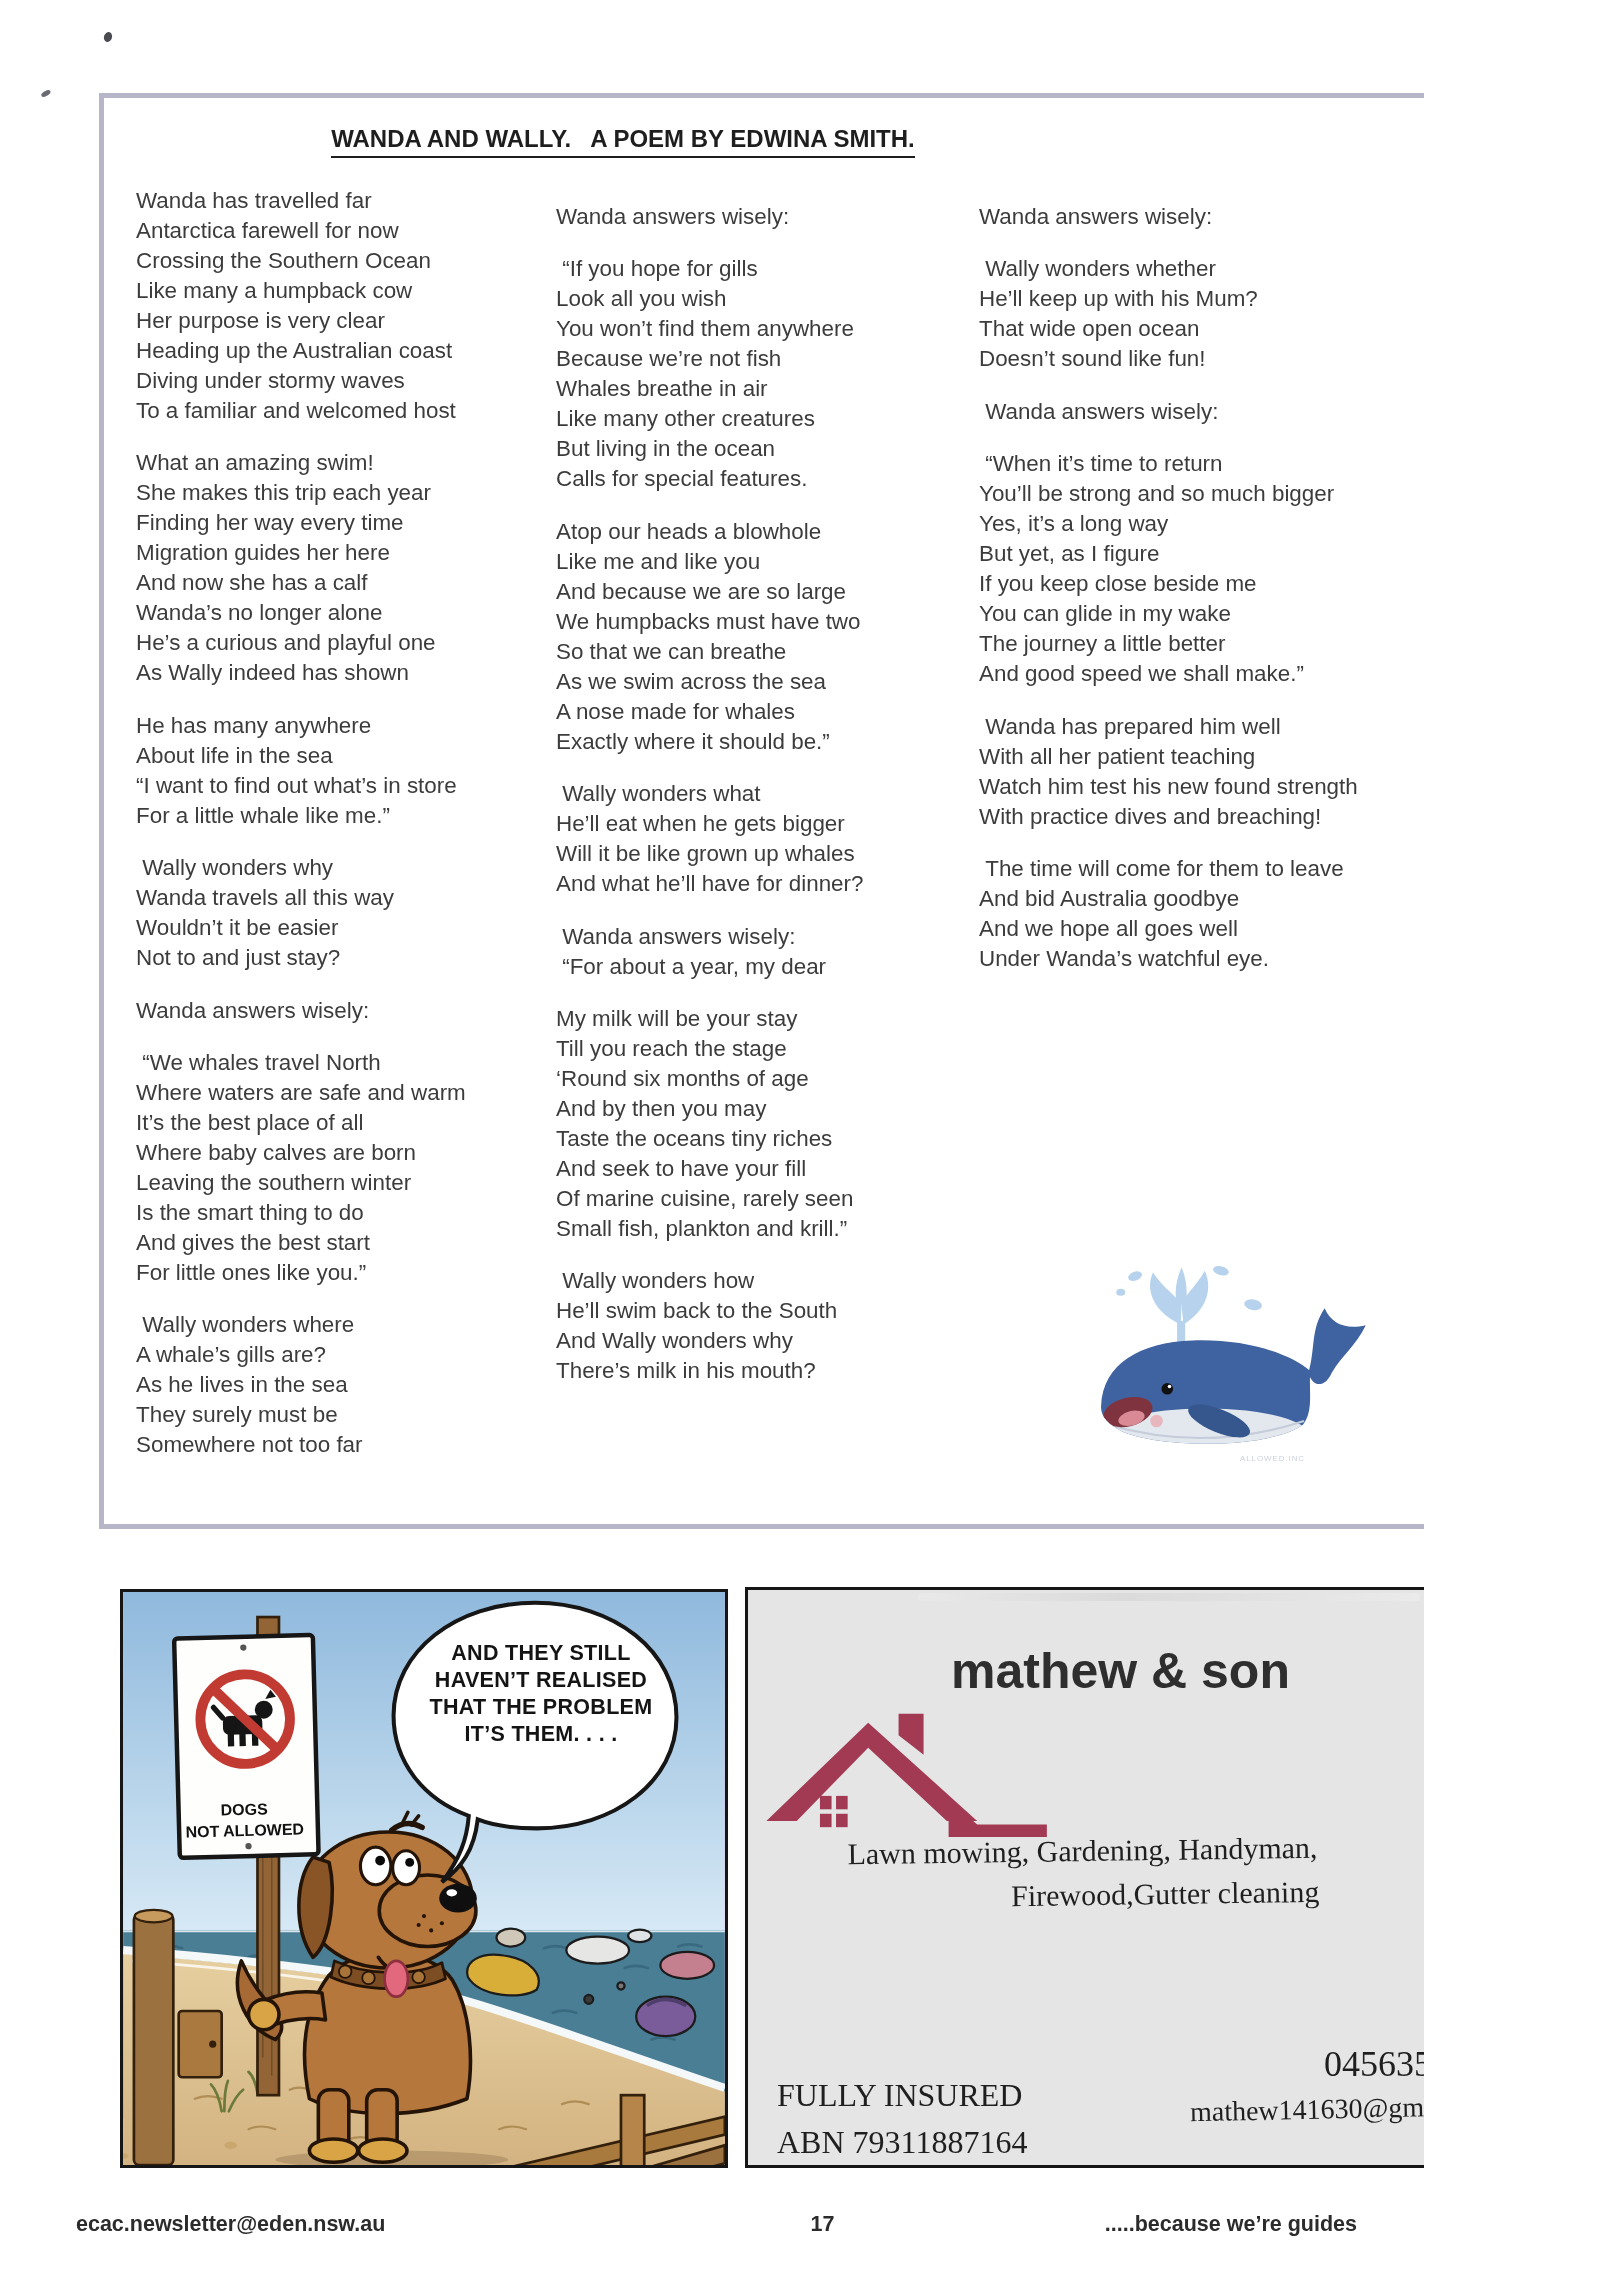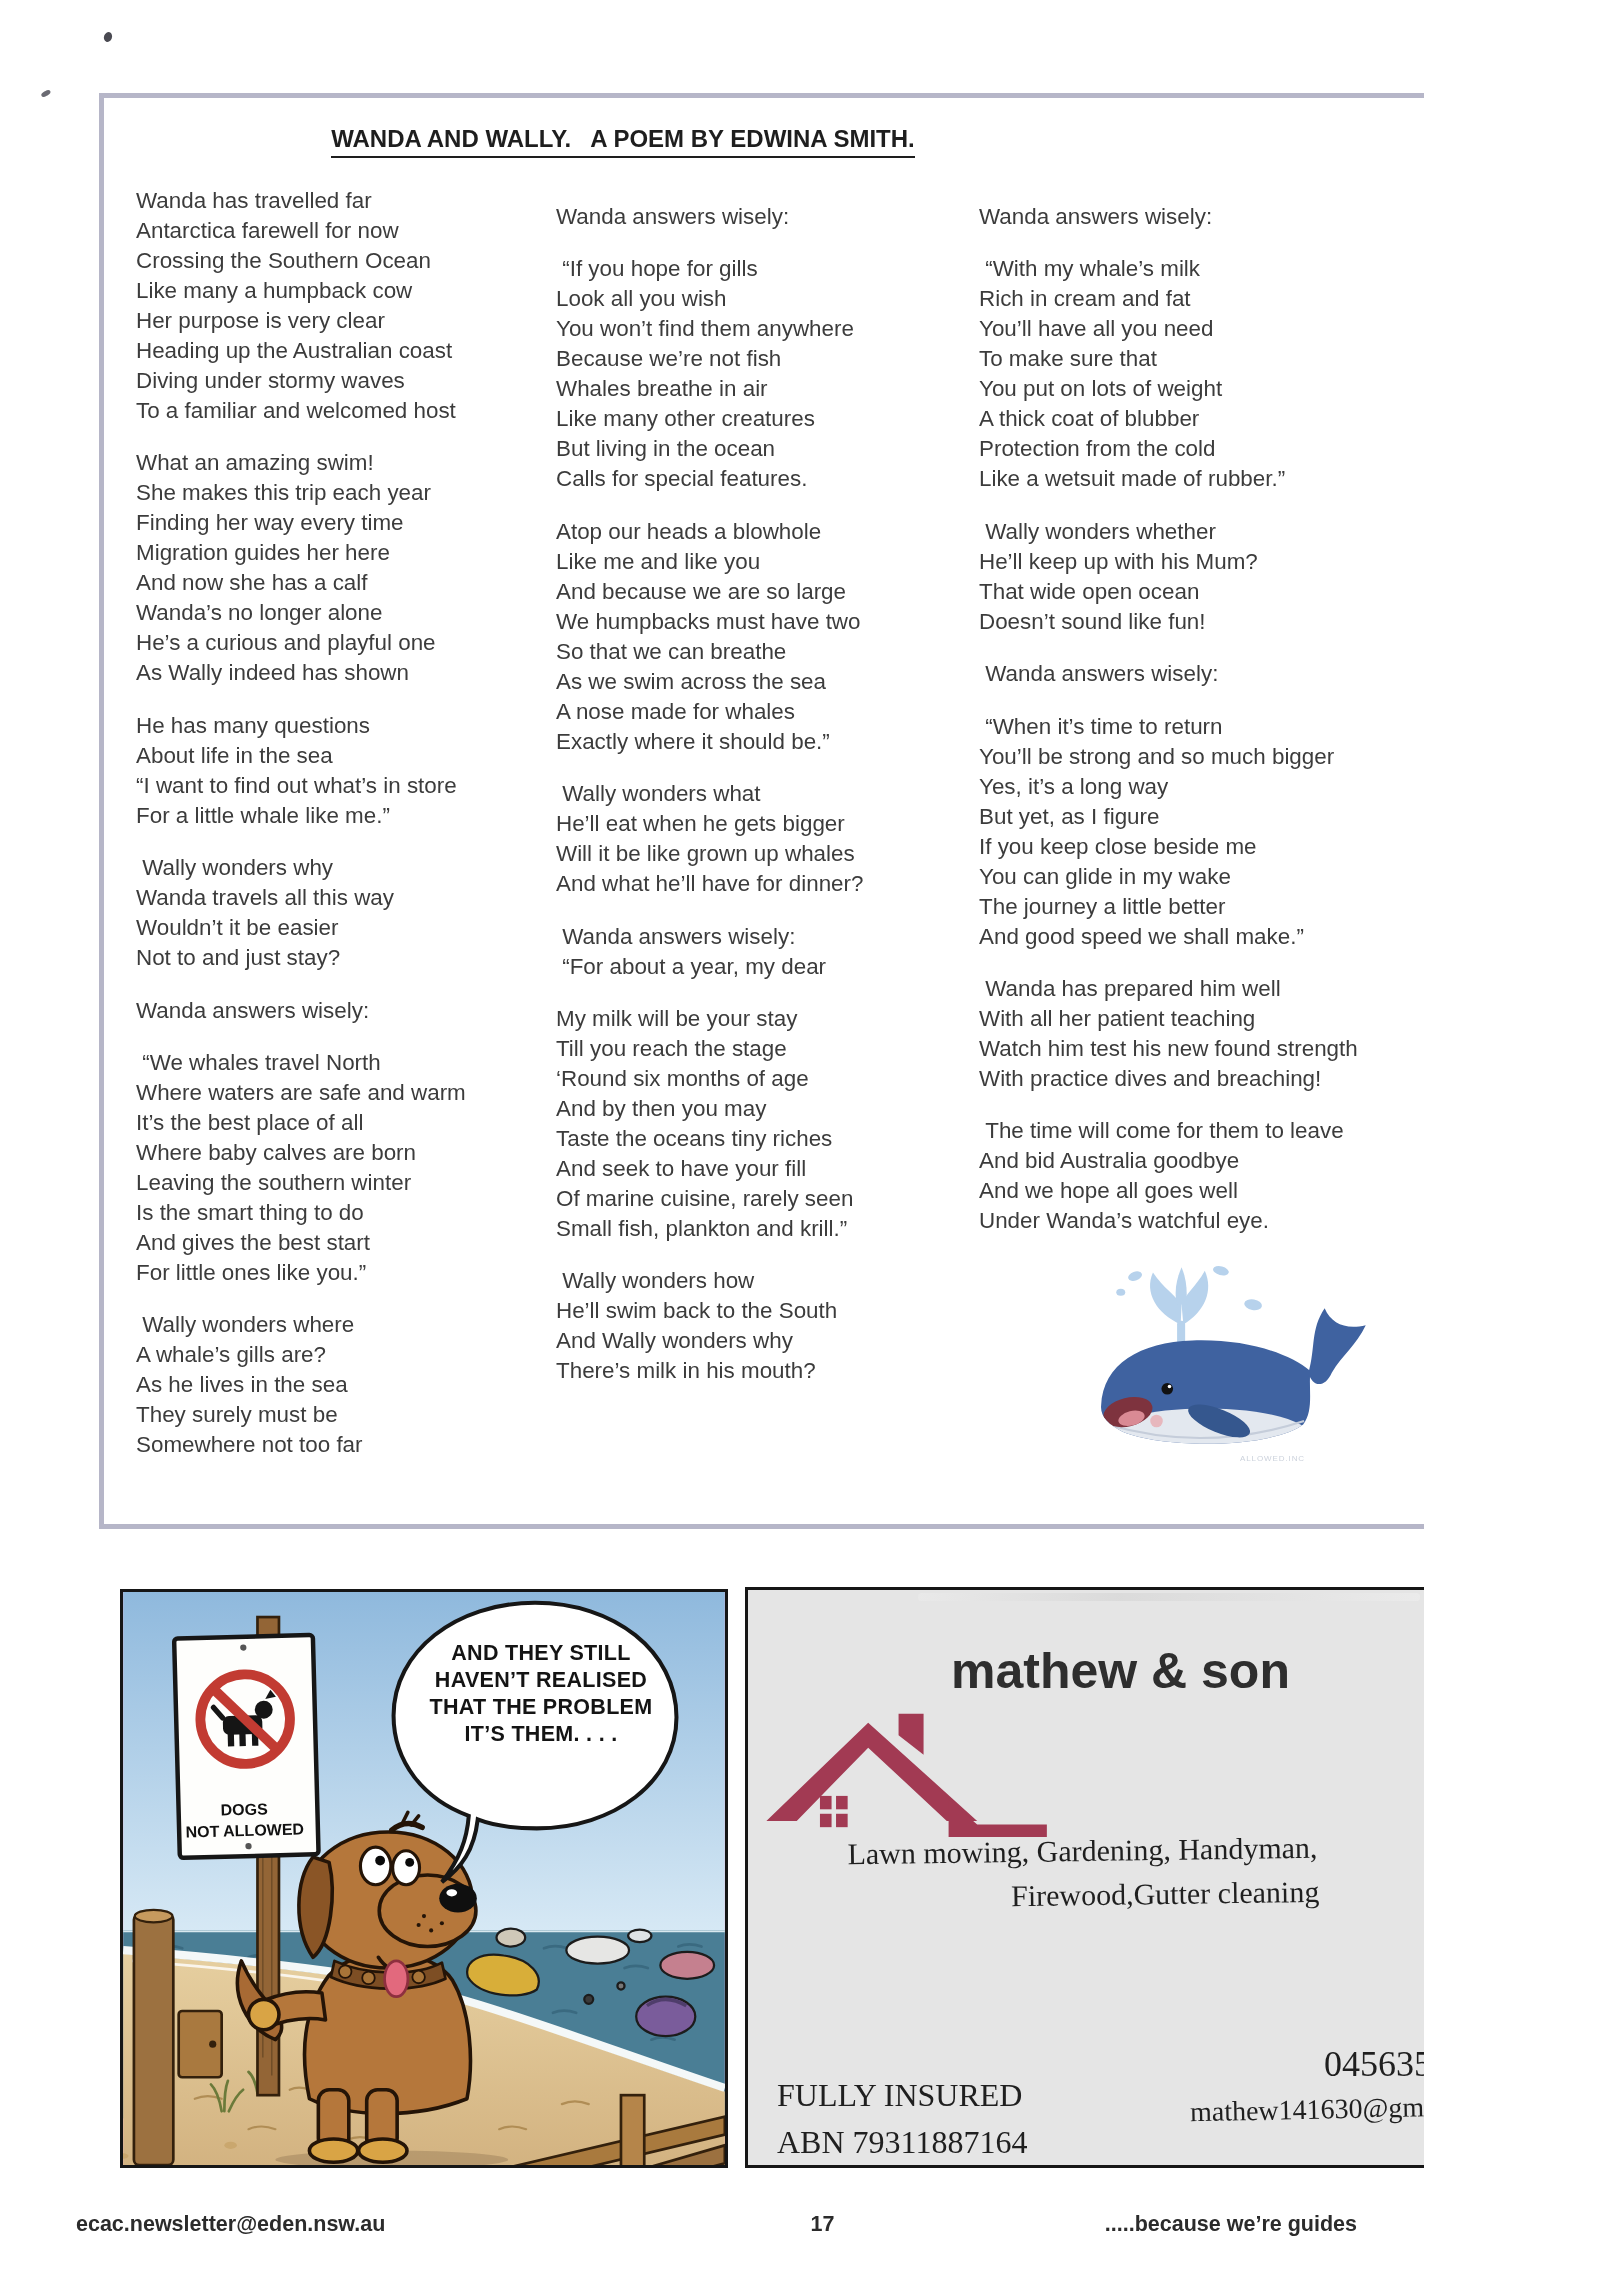--- a/index.html
+++ b/index.html
@@ -66,21 +66,21 @@
 Diving under stormy waves
 To a familiar and welcomed host</p>
       <p class="stanza">What an amazing swim!
 She makes this trip each year
 Finding her way every time
 Migration guides her here
 And now she has a calf
 Wanda’s no longer alone
 He’s a curious and playful one
 As Wally indeed has shown</p>
-      <p class="stanza">He has many questions
+      <p class="stanza">He has many anywhere
 About life in the sea
 “I want to find out what’s in store
 For a little whale like me.”</p>
       <p class="stanza"> Wally wonders why
 Wanda travels all this way
 Wouldn’t it be easier
 Not to and just stay?</p>
       <p class="stanza">Wanda answers wisely:</p>
       <p class="stanza"> “We whales travel North
 Where waters are safe and warm
@@ -130,28 +130,20 @@
 Of marine cuisine, rarely seen
 Small fish, plankton and krill.”</p>
       <p class="stanza"> Wally wonders how
 He’ll swim back to the South
 And Wally wonders why
 There’s milk in his mouth?</p>
     </div>
 
     <div class="abs pcol" style="left:875px;top:104px;width:537px;">
       <p class="stanza">Wanda answers wisely:</p>
-      <p class="stanza"> “With my whale’s milk
-Rich in cream and fat
-You’ll have all you need
-To make sure that
-You put on lots of weight
-A thick coat of blubber
-Protection from the cold
-Like a wetsuit made of rubber.”</p>
       <p class="stanza"> Wally wonders whether
 He’ll keep up with his Mum?
 That wide open ocean
 Doesn’t sound like fun!</p>
       <p class="stanza"> Wanda answers wisely:</p>
       <p class="stanza"> “When it’s time to return
 You’ll be strong and so much bigger
 Yes, it’s a long way
 But yet, as I figure
 If you keep close beside me

